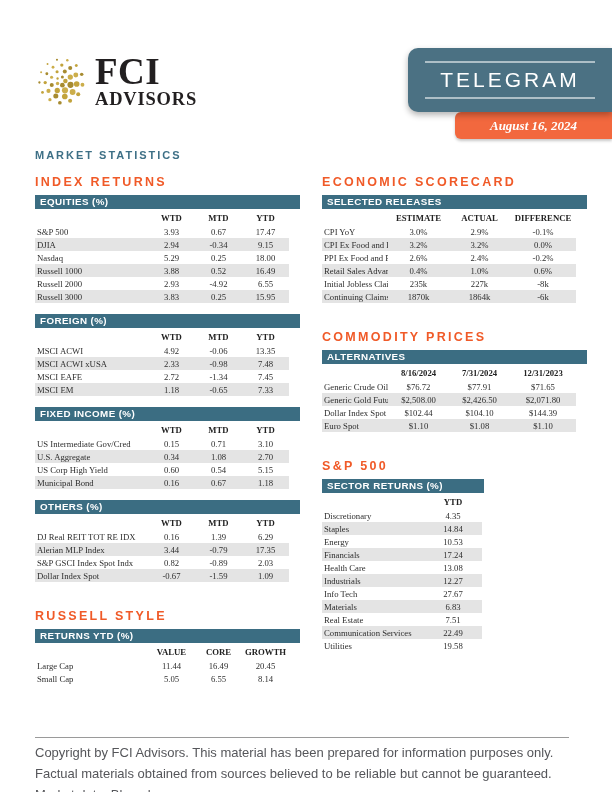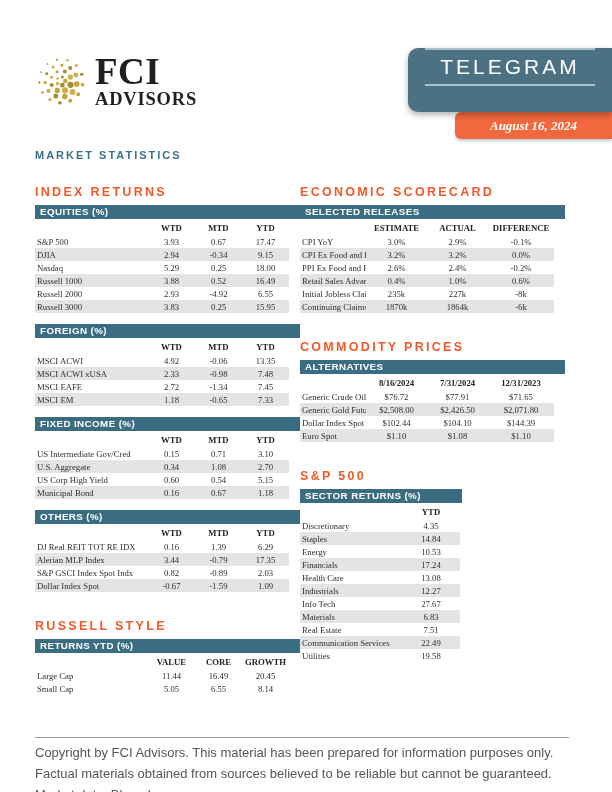--- a/index.html
+++ b/index.html
@@ -7,34 +7,34 @@
 
   
   .logo{position:absolute;top:54px;left:33px;display:flex;align-items:flex-end;gap:4px;}
   .logo svg{display:block;}
   .logo-text{display:flex;flex-direction:column;margin-top:2px;}
   .logo-fci{font-family:"Liberation Serif",serif;font-weight:bold;font-size:37px;line-height:0.82;color:#221f20;letter-spacing:.5px;}
   .logo-adv{font-family:"Liberation Serif",serif;font-weight:bold;font-size:18.5px;color:#221f20;letter-spacing:.8px;margin-top:2px;}
 
   .badge{position:absolute;top:48px;right:0;width:204px;height:64px;background:#4B7183;
          border-radius:10px 0 0 10px;box-shadow:0 3px 6px rgba(0,0,0,.3);
-         display:flex;flex-direction:column;justify-content:flex-start;align-items:center;gap:5px;z-index:2;}
+         display:flex;flex-direction:column;justify-content:center;align-items:center;gap:5px;z-index:2;}
   .badge-line{width:170px;height:2px;background:rgba(255,255,255,.55);}
   .badge-text{color:#ffffff;font-size:21px;letter-spacing:3px;font-weight:400;}
 
   .ribbon{position:absolute;top:112px;right:0;width:157px;height:27px;background:#F2683E;
           border-radius:6px 0 0 6px;display:flex;align-items:center;justify-content:center;
           box-shadow:0 2px 3px rgba(0,0,0,.22);z-index:1;}
   .ribbon-text{color:#fff;font-family:"Liberation Serif",serif;font-style:italic;font-weight:bold;font-size:13px;}
 
   .page-title{position:absolute;top:149px;left:35px;color:#3E7086;font-weight:bold;
               font-size:11px;letter-spacing:2px;}
 
   
-  .columns{position:absolute;top:185px;left:35px;display:flex;}
+  .columns{position:absolute;top:175px;left:35px;display:flex;gap:22px;}
   .col{width:265px;}
 
   .section-title{color:#F05A28;font-weight:bold;font-size:12.5px;letter-spacing:2.3px;
                  margin:0 0 6px 0;}
   .section-gap{height:16px;}
 
   .table{margin-bottom:11px;}
   .band{background:#3B6D82;color:#fff;font-weight:bold;font-size:9.8px;letter-spacing:.4px;
         height:14px;line-height:14px;padding-left:5px;margin-bottom:2px;}
   .trow{display:grid;align-items:center;height:13px;width:calc(100% - 11px);}

